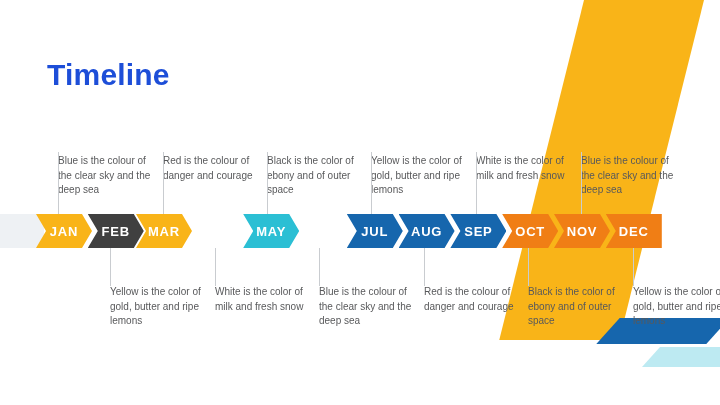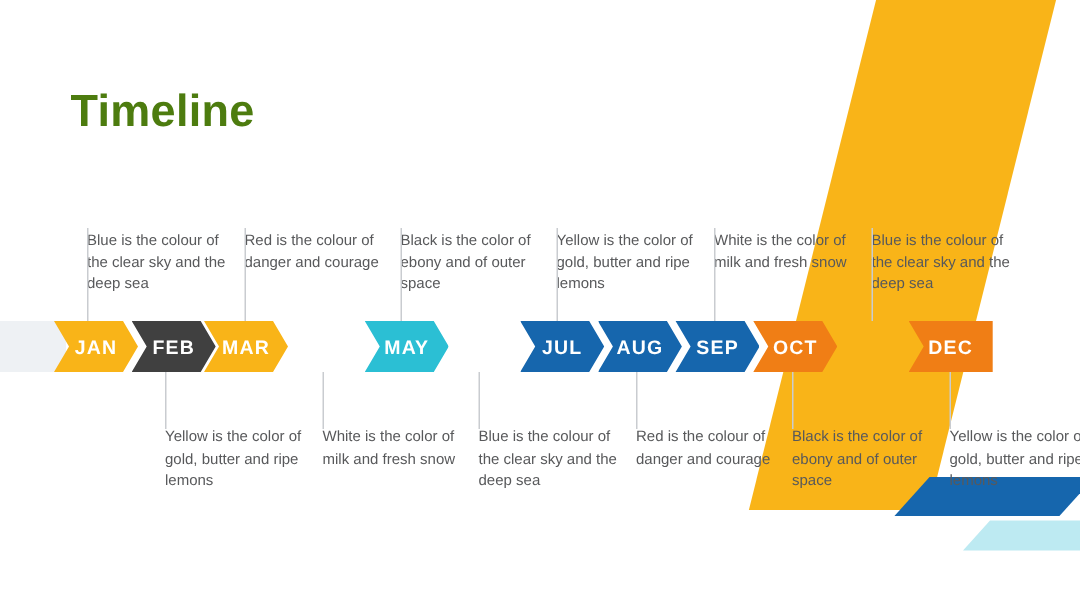--- a/index.html
+++ b/index.html
@@ -42,21 +42,21 @@
     transform: skewX(-42deg);
   }
 
   
   #page-title {
     position: absolute;
     left: 47px;
     top: 58px;
     font-size: 30px;
     font-weight: bold;
-    color: #4d7c0f;
+    color: #1d4ed8;
     letter-spacing: .2px;
   }
 
   
   #timeline {
     position: absolute;
     left: 0;
     top: 214px;
     width: 720px;
     height: 34px;
@@ -142,20 +142,23 @@
     </div>
     <div class="chev" style="left: 450.4px; width: 56px; background: rgb(22, 102, 173); z-index: 92;">
       <span>SEP</span>
     </div>
     <div class="chev" style="left: 398.6px; width: 56px; background: rgb(22, 102, 173); z-index: 93;">
       <span>AUG</span>
     </div>
     <div class="chev" style="left: 502.2px; width: 56px; background: rgb(240, 126, 21); z-index: 91;">
       <span>OCT</span>
     </div>
+    <div class="chev" style="left: 554px; width: 56px; background: rgb(240, 126, 21); z-index: 90;">
+      <span>NOV</span>
+    </div>
     <div class="chev last" style="left: 605.8px; width: 56px; background: rgb(240, 126, 21); z-index: 89;">
       <span>DEC</span>
     </div>
   </div>
 
 <div id="above-container">
     <div class="callout above" style="left: 58px; top: 154px;">Blue is the colour of the clear sky and the deep sea</div>
     <div class="leader" style="left: 58px; top: 152px; height: 62px;"></div>
     <div class="callout above" style="left: 163px; top: 154px;">Red is the colour of danger and courage</div>
     <div class="leader" style="left: 163px; top: 152px; height: 62px;"></div>

